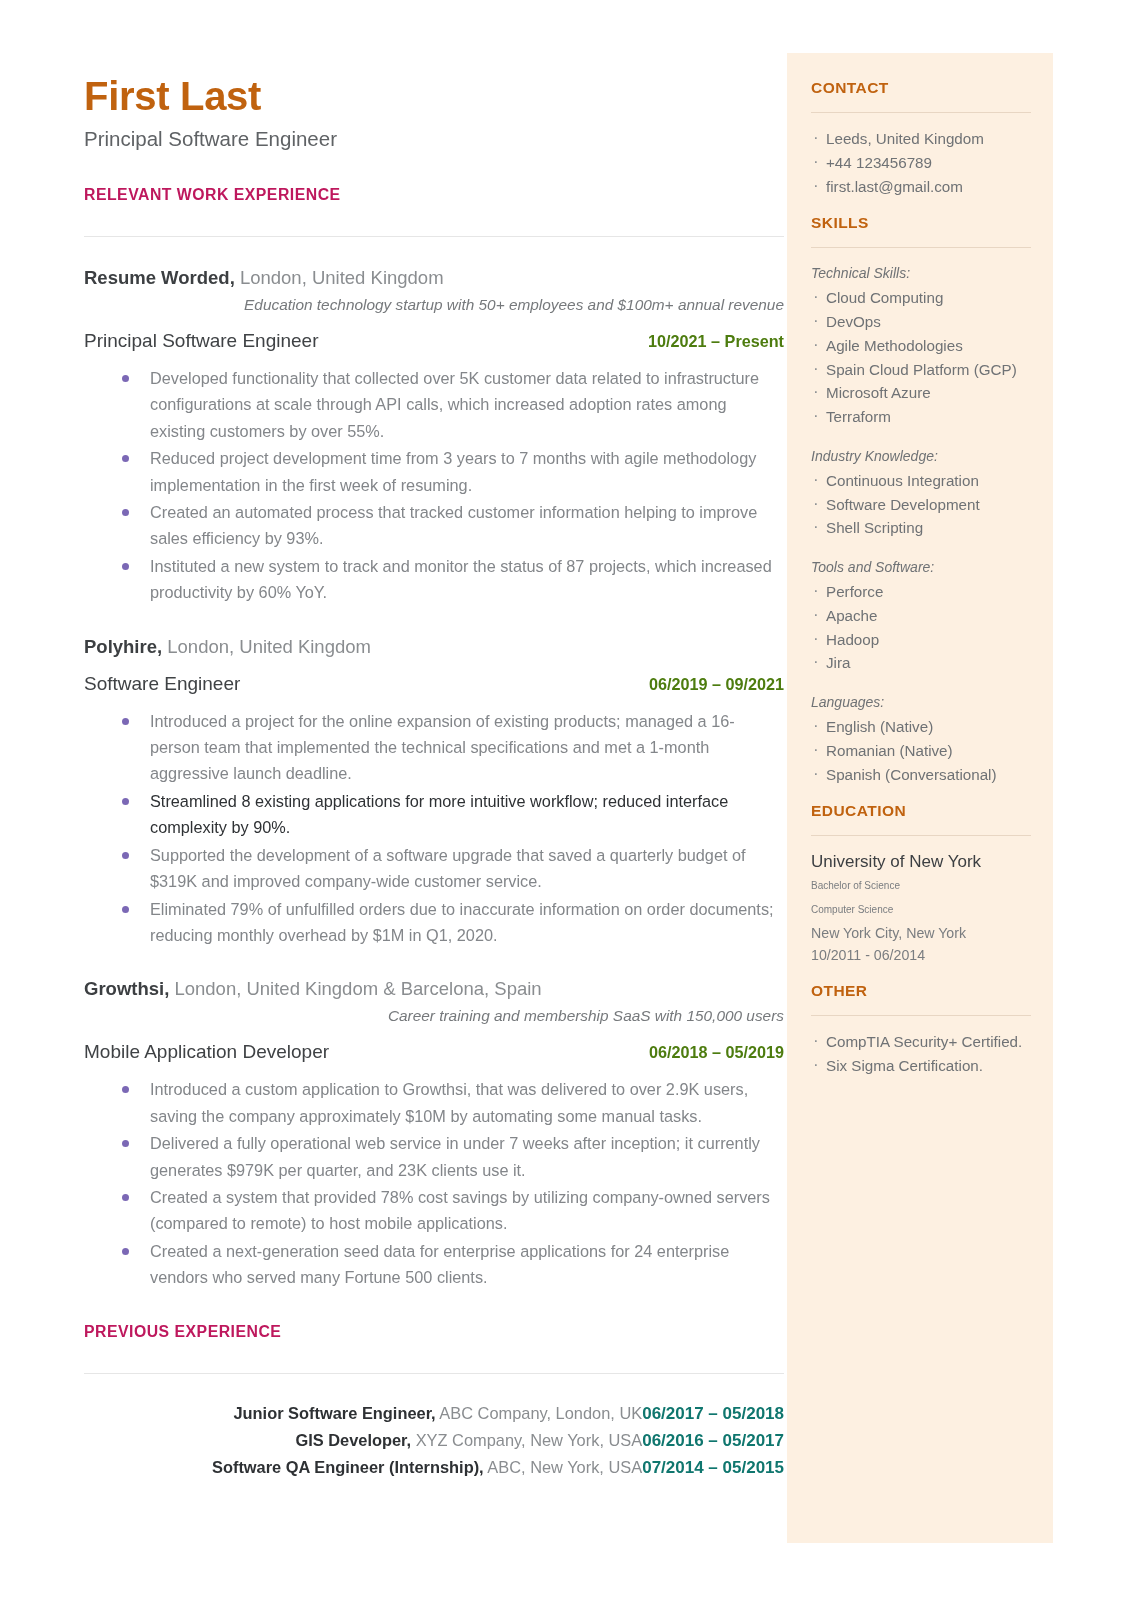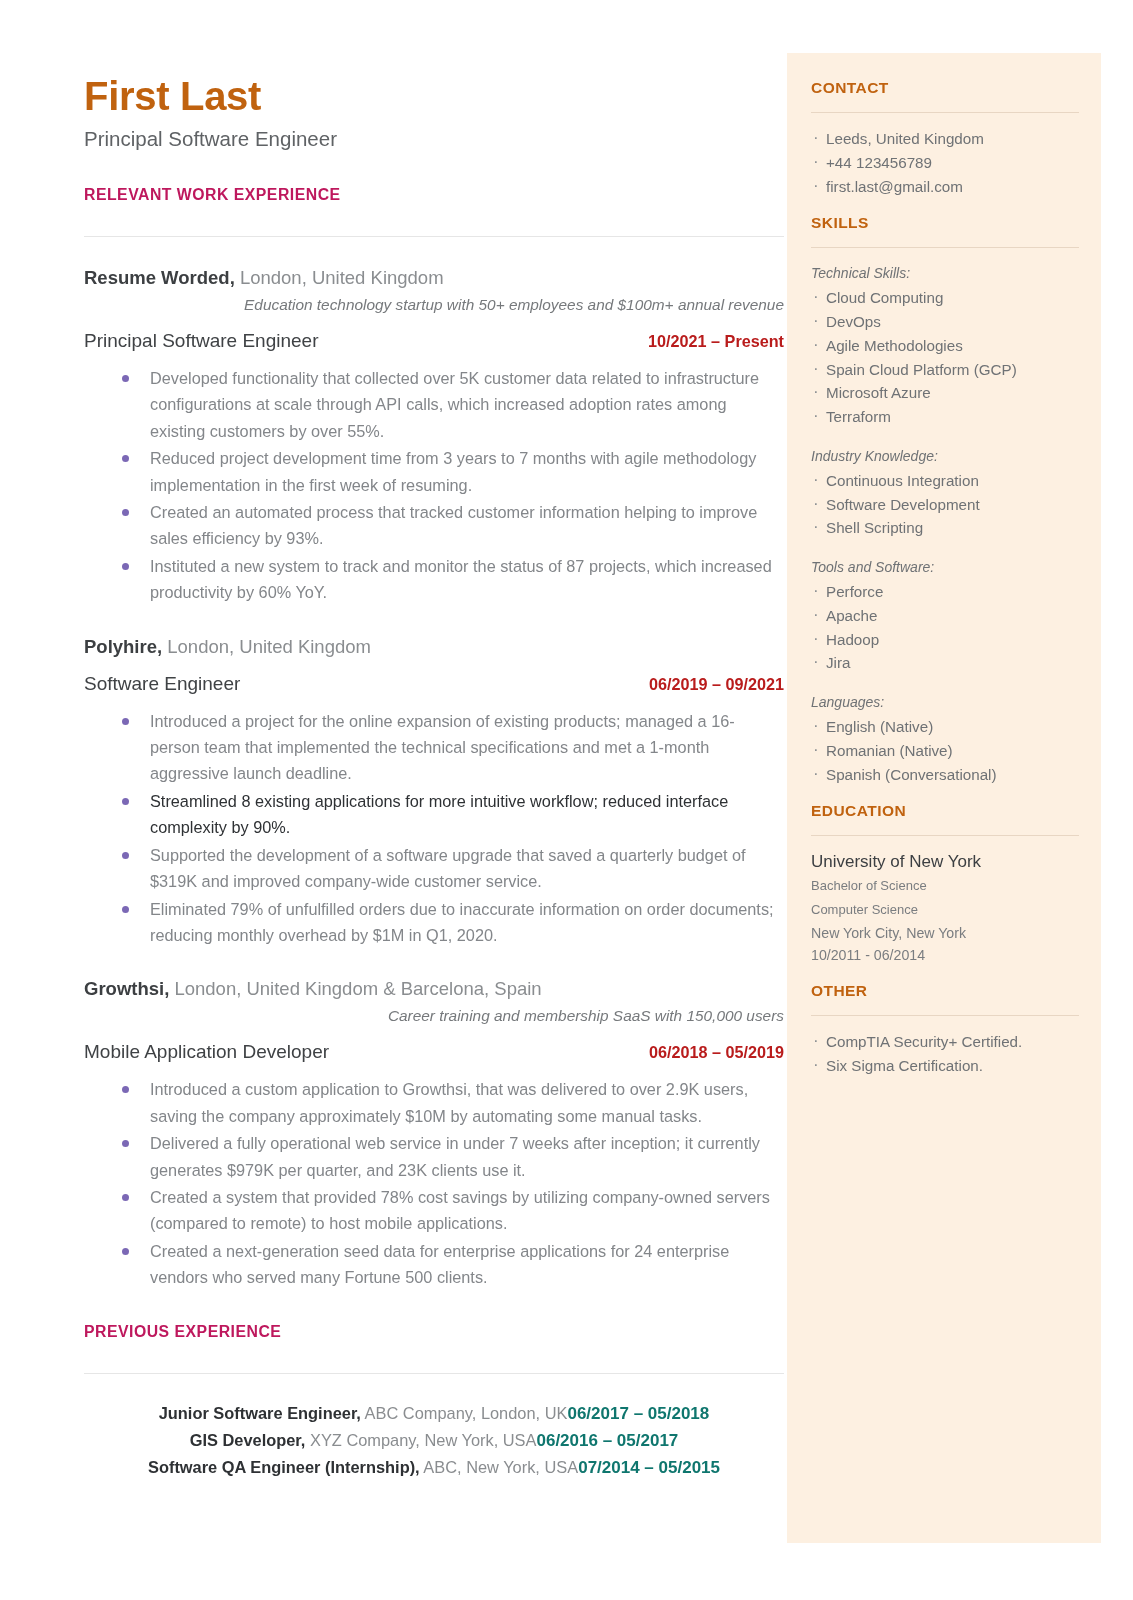--- a/index.html
+++ b/index.html
@@ -18,21 +18,21 @@
     height: 1600px;
     background: #ffffff;
     overflow: hidden;
   }
 
   
   .sidebar {
     position: absolute;
     left: 787px;
     top: 53px;
-    width: 314px;
+    width: 266px;
     height: 1490px;
     background: #fdf0e1;
     padding: 26px 22px 0 24px;
   }
 
   .side-heading {
     color: #c0620f;
     font-size: 15.5px;
     font-weight: bold;
     letter-spacing: 0.45px;
@@ -76,21 +76,21 @@
 
   .group-gap { height: 16px; }
 
   .edu-name {
     color: #3c3f42;
     font-size: 17px;
     line-height: 24px;
   }
   .edu-line {
     color: #7a7d80;
-    font-size: 13px;
+    font-size: 10px;
     line-height: 23.6px;
   }
   .edu-line.small {
     font-size: 14.2px;
     line-height: 22px;
   }
 
   
   .main {
     position: absolute;
@@ -156,21 +156,21 @@
     margin-top: 10px;
   }
 
   .job-title {
     color: #3f4245;
     font-size: 19px;
     line-height: 27px;
   }
 
   .job-dates {
-    color: #b91c1c;
+    color: #4d7c0f;
     font-size: 16.2px;
     font-weight: bold;
     line-height: 27px;
     white-space: nowrap;
   }
 
   .bullets {
     list-style: none;
     margin-top: 10px;
   }
@@ -196,21 +196,21 @@
     border-radius: 50%;
     background: #7b68b5;
   }
 
   
   .prev-list { margin-top: 26px; }
 
   .prev-row {
     display: flex;
     align-items: baseline;
-    justify-content: center;
+    justify-content: flex-end;
     line-height: 26px;
   }
 
   .prev-left {
     color: #8a8d90;
     font-size: 16.4px;
   }
   .prev-left b {
     color: #2e3134;
     font-weight: bold;

